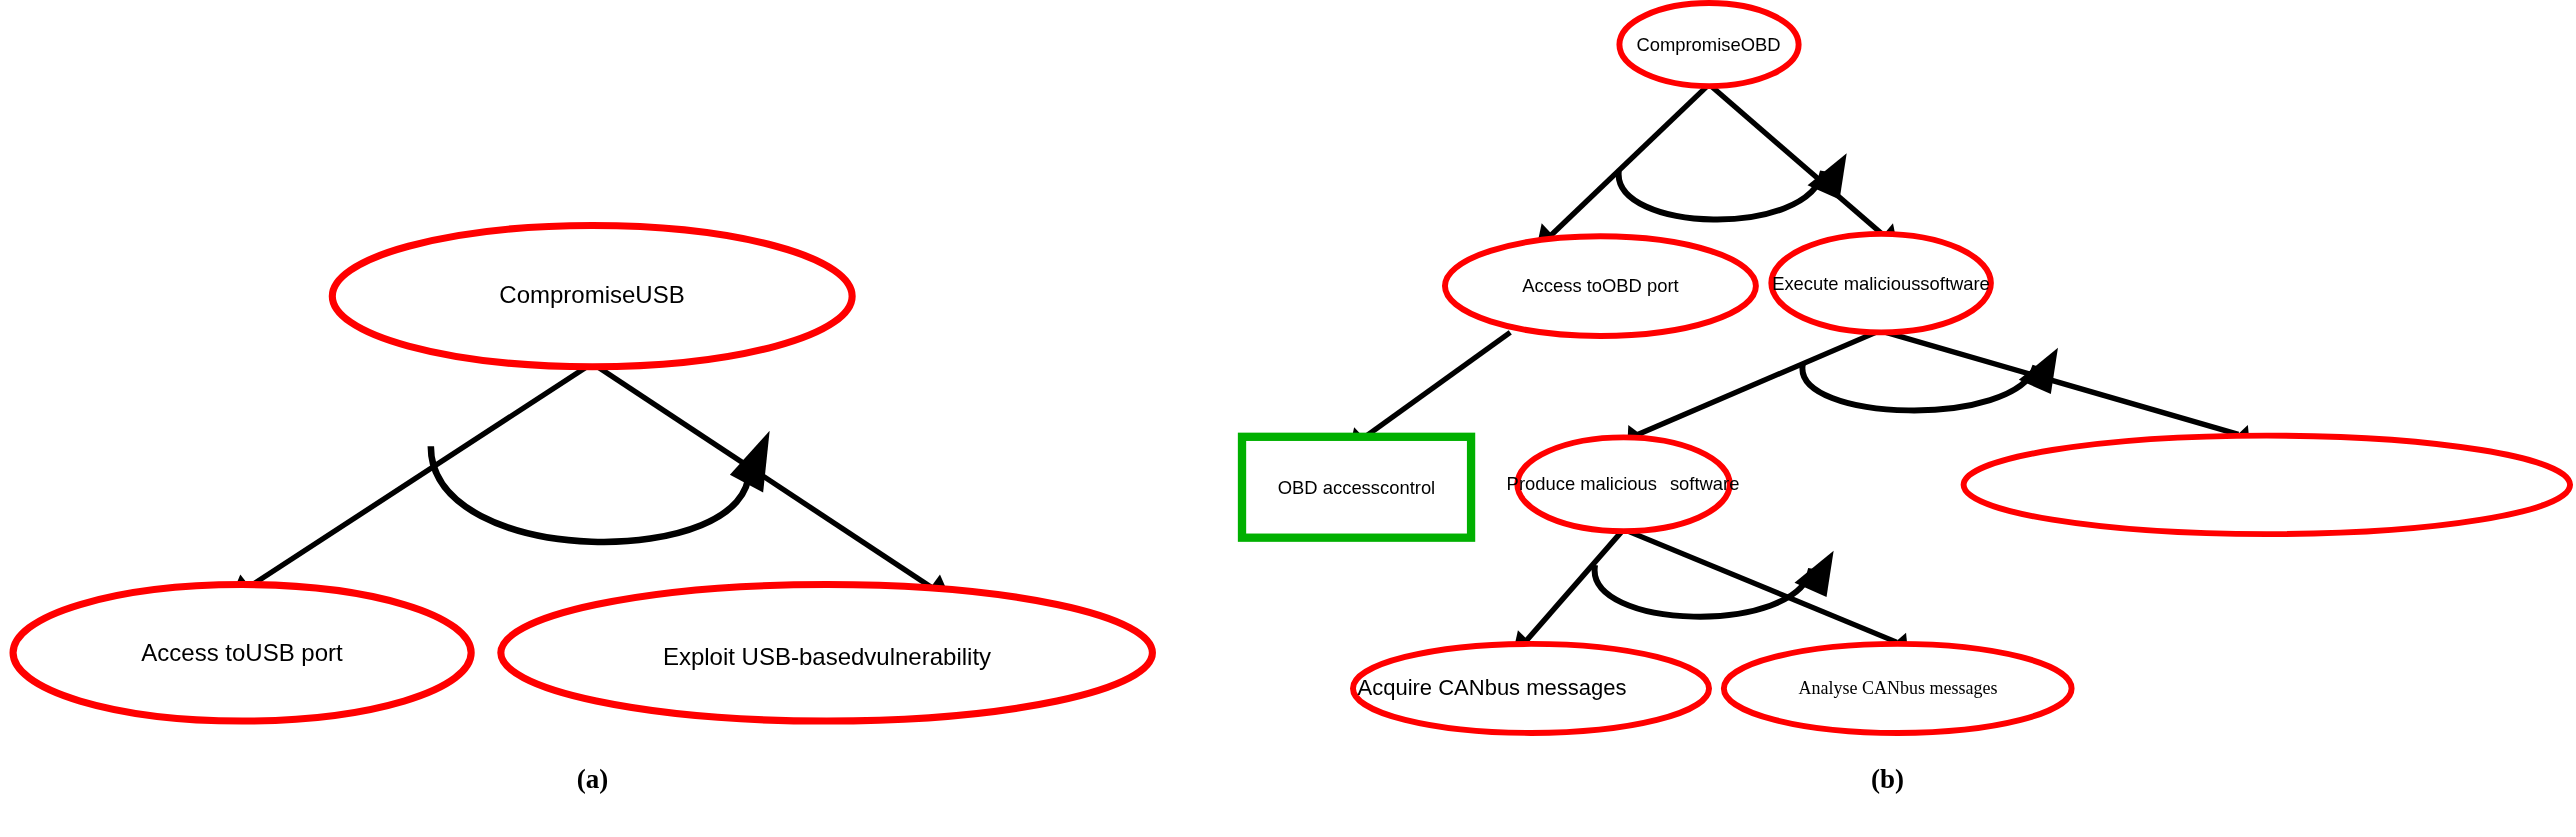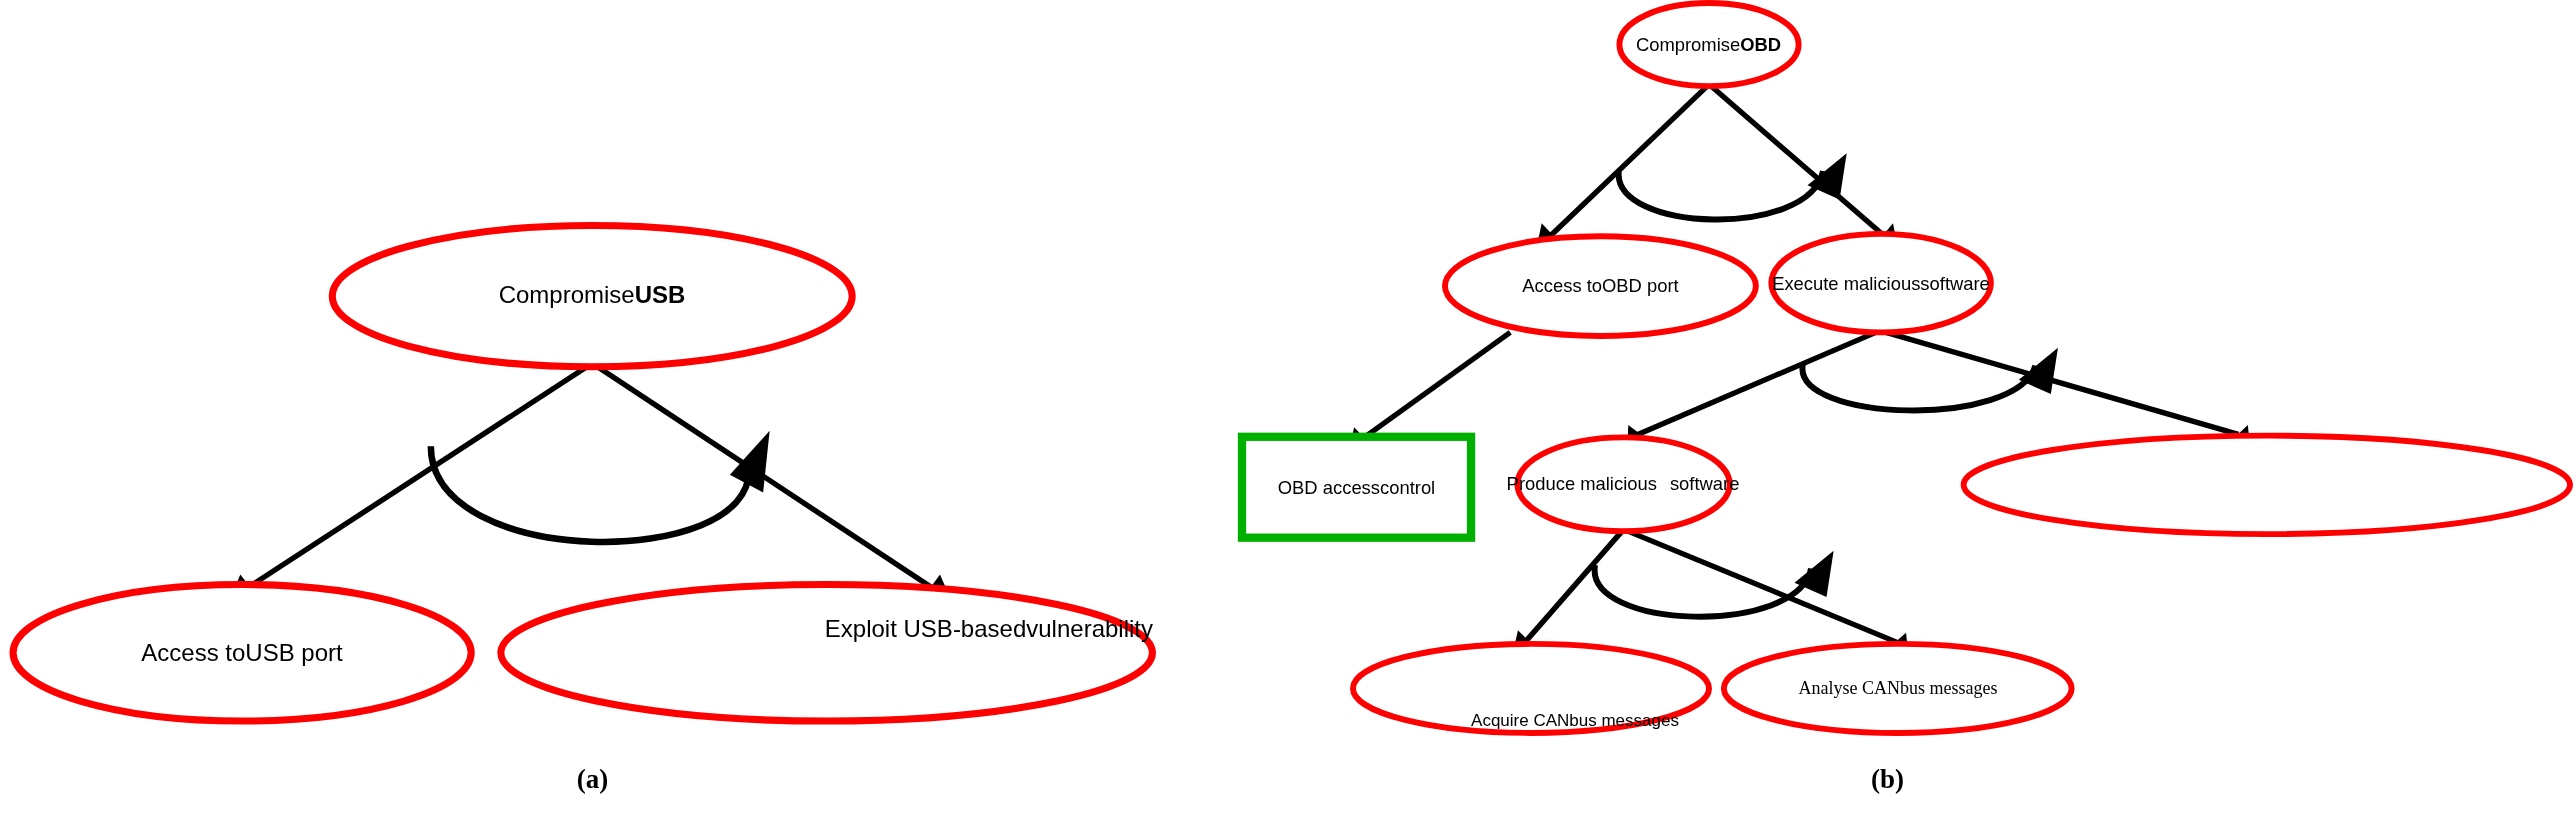--- a/index.html
+++ b/index.html
@@ -32,21 +32,21 @@
     justify-content: center;
     text-align: center;
     color: #000000;
     font-family: "Liberation Sans", sans-serif;
     font-size: 24px;
     line-height: 1.52;
     pointer-events: none;
     white-space: nowrap;
   }
   .node-label .ln2-bold {
-    font-weight: bold;
+    font-weight: normal;
     text-align: center;
   }
   .caption {
     position: absolute;
     color: #000000;
     font-family: "Liberation Serif", serif;
     font-size: 27px;
     font-weight: bold;
     text-align: center;
   }
@@ -134,21 +134,21 @@
   <div class="node-label" style="left:332px; top:225px; width:520px; height:141px;">
     <span>Compromise</span>
     <span class="ln2-bold">USB</span>
   </div>
 
   <div class="node-label" style="left:13px; top:585px; width:458px; height:136px;">
     <span>Access to</span>
     <span>USB port</span>
   </div>
 
-  <div class="node-label" style="left:501px; top:561px; width:652px; height:136px;justify-content:flex-end;">
+  <div class="node-label" style="left:501px; top:589px; width:652px; height:136px;">
     <span>Exploit USB-based</span>
     <span>vulnerability</span>
   </div>
 
   <div class="caption" style="left:533px; top:764px; width:119px;">(a)</div>
 
   <div class="node-label" style="left:1619px; top:3px; width:179px; height:83px; font-size:18.4px; line-height:1.48;">
     <span>Compromise</span>
     <span class="ln2-bold">OBD</span>
   </div>
@@ -167,21 +167,21 @@
     <span>OBD access</span>
     <span>control</span>
   </div>
 
   <div class="node-label" style="left:1517px; top:437px; width:212px; height:94px; font-size:18.4px; line-height:1.48;gap:13px;">
     <span>Produce malicious</span>
     <span>software</span>
   </div>
 
 
-  <div class="node-label" style="left:1397px; top:644px; width:356px; height:89px; font-size:17px; line-height:1.48;align-items:flex-end;">
+  <div class="node-label" style="left:1314px; top:644px; width:356px; height:89px; font-size:22px; line-height:1.48;">
     <span>Acquire CAN</span>
     <span>bus messages</span>
   </div>
 
   <div class="node-label" style="left:1724px; top:644px; width:348px; height:89px; font-size:18px; line-height:1.48;font-family:Liberation Serif, serif;">
     <span>Analyse CAN</span>
     <span>bus messages</span>
   </div>
 
   <div class="caption" style="left:1828px; top:764px; width:119px;">(b)</div>

